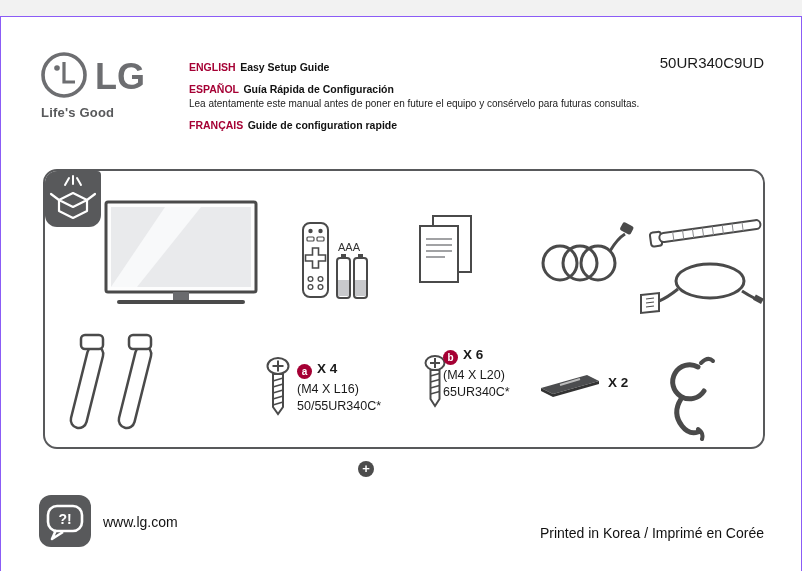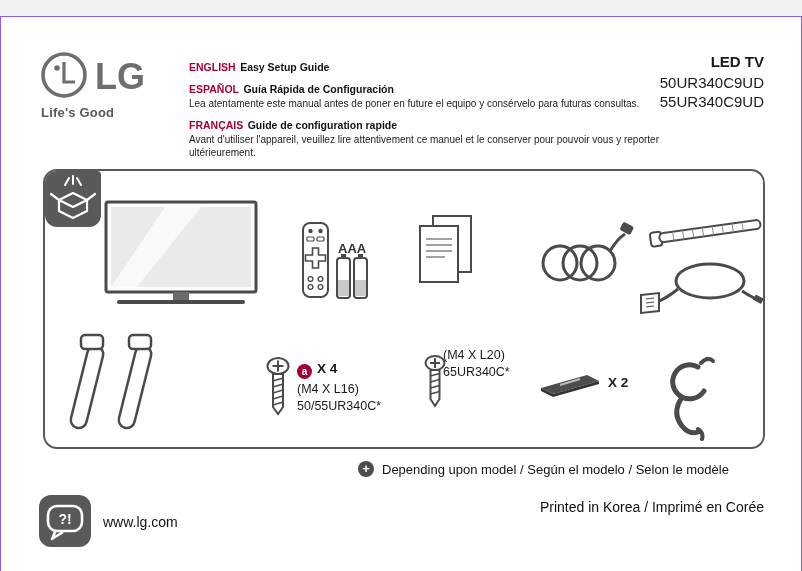--- a/index.html
+++ b/index.html
@@ -26,21 +26,21 @@
   }
   .unbox-icon{left:0px;top:0px;width:56px;height:56px;background:#58595b;border-radius:12px 4px 12px 12px;display:flex;align-items:center;justify-content:center;}
   .badge{
     display:inline-flex;align-items:center;justify-content:center;
     width:15px;height:15px;border-radius:50%;background:#A50034;color:#fff;
     font-size:10px;font-weight:bold;margin-right:5px;vertical-align:-2px;
   }
   .qty{font-weight:bold;font-size:13.5px;}
   .spec-line{font-size:12.5px;margin-top:3px;}
   .model-ref{font-size:12.5px;margin-top:3px;}
-  .aaa{font-size:13px;font-weight:bold;color:#333;}
+  .aaa{font-size:11px;font-weight:normal;color:#333;}
   .x2{font-weight:bold;font-size:13.5px;}
   
   .dep-icon{
     width:16px;height:16px;border-radius:50%;background:#4c4c4c;color:#fff;
     font-size:13px;font-weight:bold;line-height:15px;text-align:center;
   }
   .dep-text{font-size:13px;color:#111;}
   
   .help-icon{width:52px;height:52px;background:#58595b;border-radius:12px;display:flex;align-items:center;justify-content:center;}
   .website{font-size:14px;color:#111;}
@@ -67,28 +67,25 @@
       <span class="lang-title">Easy Setup Guide</span>
     </div>
     <div class="lang-group">
       <span class="lang-label">ESPAÑOL</span>
       <span class="lang-title">Guía Rápida de Configuración</span>
       <div class="lang-body">Lea atentamente este manual antes de poner en future el equipo y consérvelo para futuras consultas.</div>
     </div>
     <div class="lang-group">
       <span class="lang-label">FRANÇAIS</span>
       <span class="lang-title">Guide de configuration rapide</span>
-      <div class="lang-body">Avant d'utiliser l'appareil, veuillez lire attentivement ce manuel et le conserver pour pouvoir vous y reporter ultérieurement.</div>
     </div>
   </div>
 
   <div class="abs models" style="right:37px;top:36px;width:150px;">
-    <div class="product-type">LED TV</div>
     <div class="model-line">50UR340C9UD</div>
-    <div class="model-line">55UR340C9UD</div>
   </div>
 
   <div class="abs acc-box">
 
     <div class="abs unbox-icon">
       <svg width="56" height="56" viewBox="0 0 56 56">
         <polygon points="28,22 42,29 28,36 14,29" fill="none" stroke="#fff" stroke-width="2.2" stroke-linejoin="round"></polygon>
         <path d="M14 29 V40 L28 47 L42 40 V29" fill="none" stroke="#fff" stroke-width="2.2" stroke-linejoin="round"></path>
         <path d="M14 29 L6 23 M42 29 L50 23" stroke="#fff" stroke-width="2.2" stroke-linecap="round"></path>
         <path d="M20 14 L24 7 M28 13 L28 5 M36 14 L32 7" stroke="#fff" stroke-width="2" stroke-linecap="round"></path>
@@ -223,20 +220,23 @@
         <line x1="12" y1="3" x2="12" y2="13" stroke="#4a4a4a" stroke-width="2"></line>
         <line x1="7" y1="8" x2="17" y2="8" stroke="#4a4a4a" stroke-width="2"></line>
         <path d="M7.5 15 L7.5 44 L12 51 L16.5 44 L16.5 15 Z" fill="#fff" stroke="#4a4a4a" stroke-width="2"></path>
         <line x1="7.5" y1="21" x2="16.5" y2="18.5" stroke="#4a4a4a" stroke-width="1.5"></line>
         <line x1="7.5" y1="27" x2="16.5" y2="24.5" stroke="#4a4a4a" stroke-width="1.5"></line>
         <line x1="7.5" y1="33" x2="16.5" y2="30.5" stroke="#4a4a4a" stroke-width="1.5"></line>
         <line x1="7.5" y1="39" x2="16.5" y2="36.5" stroke="#4a4a4a" stroke-width="1.5"></line>
       </svg>
     </div>
     <div class="abs" style="left:398px;top:174px;width:110px;">
+      <div>
+        <span class="badge">b</span><span class="qty">X 6</span>
+      </div>
       <div class="spec-line">(M4 X L20)</div>
       <div class="model-ref">65UR340C*</div>
     </div>
 
     <div class="abs" style="left:493px;top:198px;">
       <svg width="64" height="30" viewBox="0 0 64 30">
         <polygon points="3,19 49,6 61,12 15,25" fill="#4c4d4f"></polygon>
         <polygon points="3,19 15,25 15,28 3,22" fill="#333"></polygon>
         <polygon points="15,25 61,12 61,15 15,28" fill="#333"></polygon>
         <line x1="22" y1="16" x2="42" y2="10" stroke="#bdbdbd" stroke-width="2"></line>
@@ -250,25 +250,24 @@
         <path d="M50 12 q7 -7 12 -2" fill="none" stroke="#4a4a4a" stroke-width="4" stroke-linecap="round"></path>
         <path d="M30 48 q-9 14 1 27 q7 9 16 6" fill="none" stroke="#4a4a4a" stroke-width="5" stroke-linecap="round"></path>
         <path d="M47 78 q6 4 4 10" fill="none" stroke="#4a4a4a" stroke-width="4" stroke-linecap="round"></path>
       </svg>
     </div>
   </div>
 
   <div class="abs dep-icon" style="left:357px;top:444px;">
     <span>+</span>
   </div>
-  <div class="abs dep-text" style="left:381px;top:445px;">Depending upon model / Según el modelo / Selon le modèle</div>
 
   <div class="abs help-icon" style="left:38px;top:478px;">
     <svg width="52" height="52" viewBox="0 0 52 52">
       <rect x="9" y="11" width="34" height="25" rx="9" fill="none" stroke="#fff" stroke-width="2.6"></rect>
       <path d="M17 35 L13 44 L24 37" fill="none" stroke="#fff" stroke-width="2.6" stroke-linejoin="round"></path>
       <text x="26" y="29" text-anchor="middle" font-size="14" font-weight="bold" fill="#fff">?!</text>
     </svg>
   </div>
   <div class="abs website" style="left:102px;top:497px;">www.lg.com</div>
-  <div class="abs printed" style="right:37px;top:482px;width:300px;">Printed in Korea / Imprimé en Corée</div>
+  <div class="abs printed" style="right:37px;top:508px;width:300px;">Printed in Korea / Imprimé en Corée</div>
 
 </div>
 
 </body></html>

